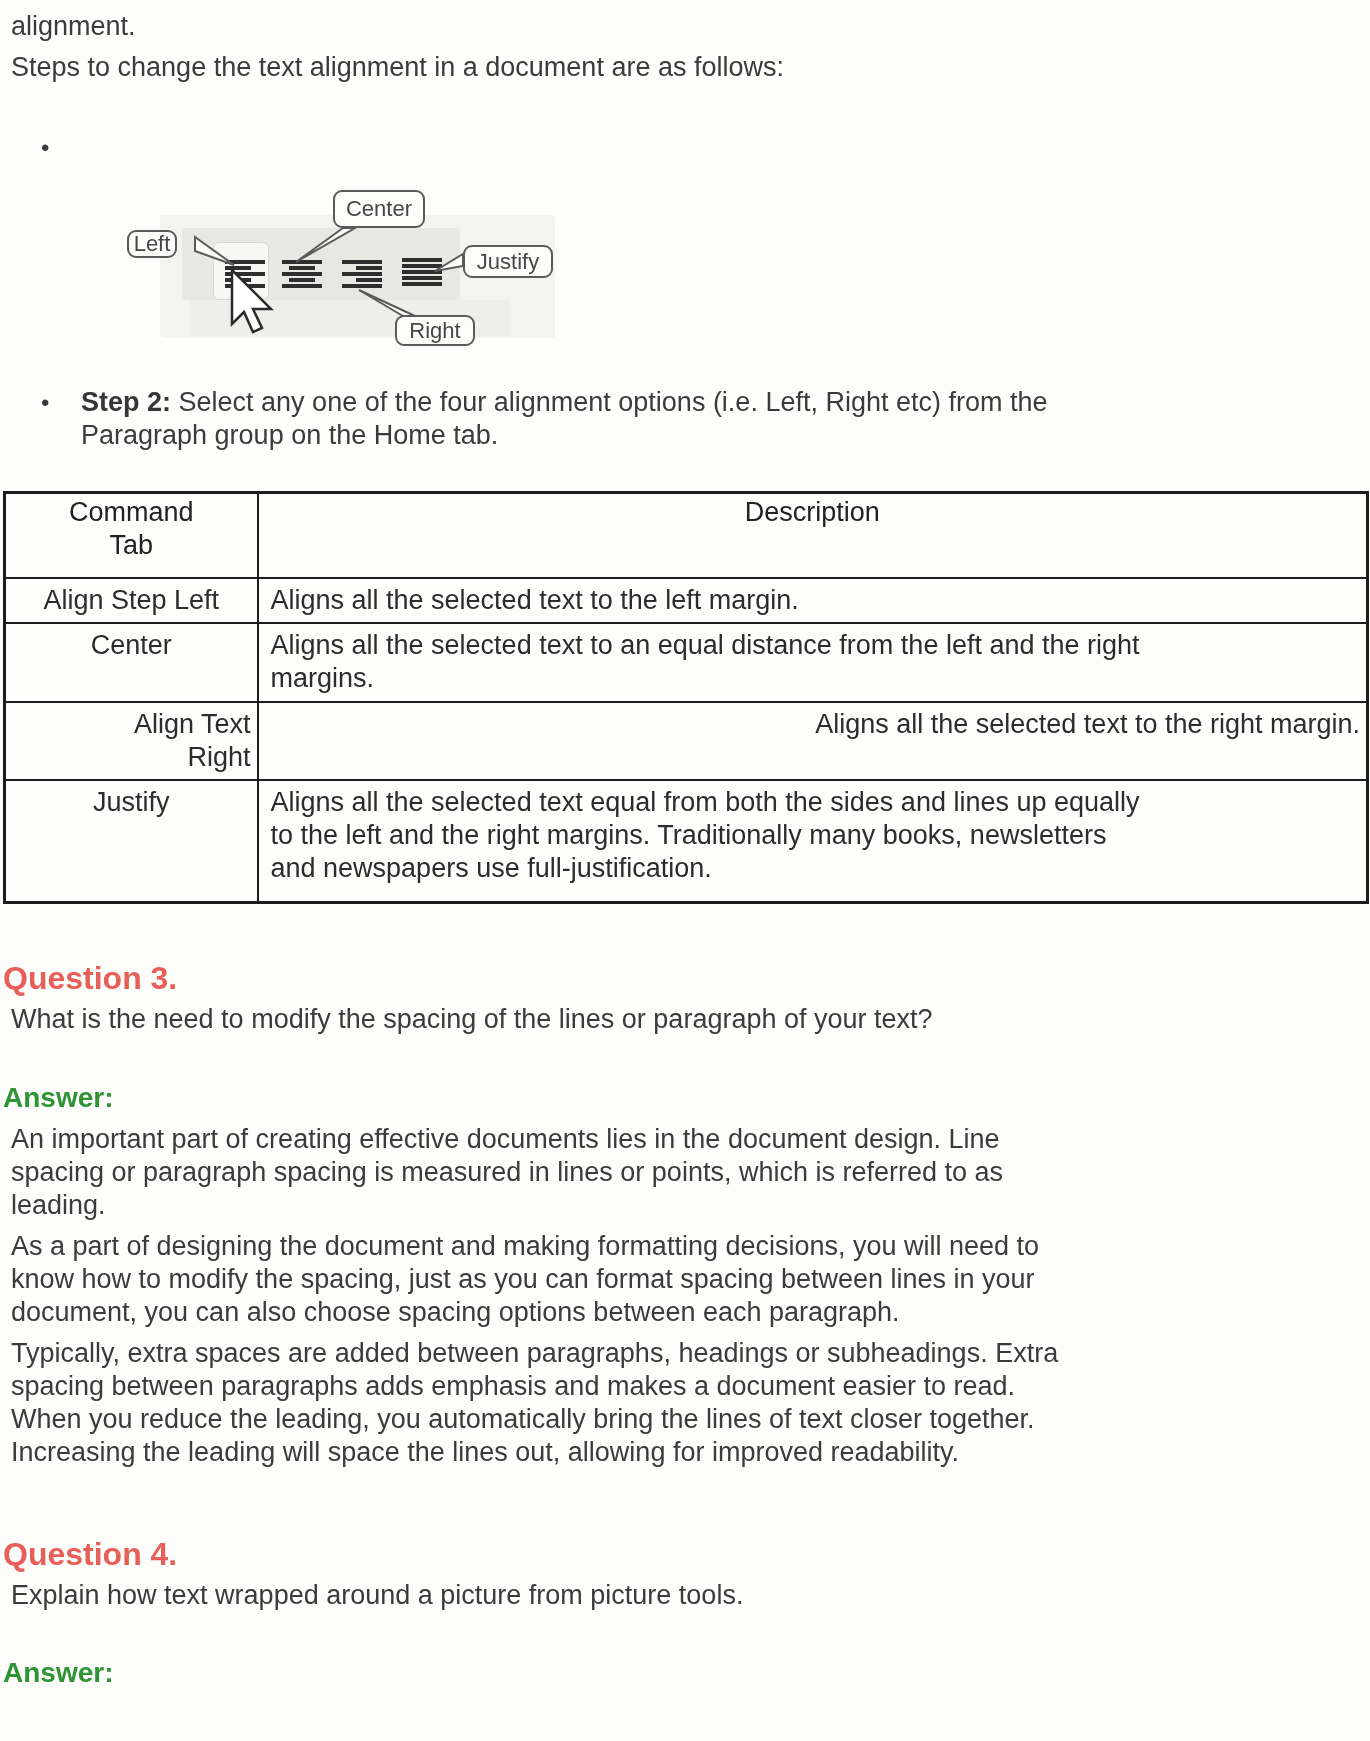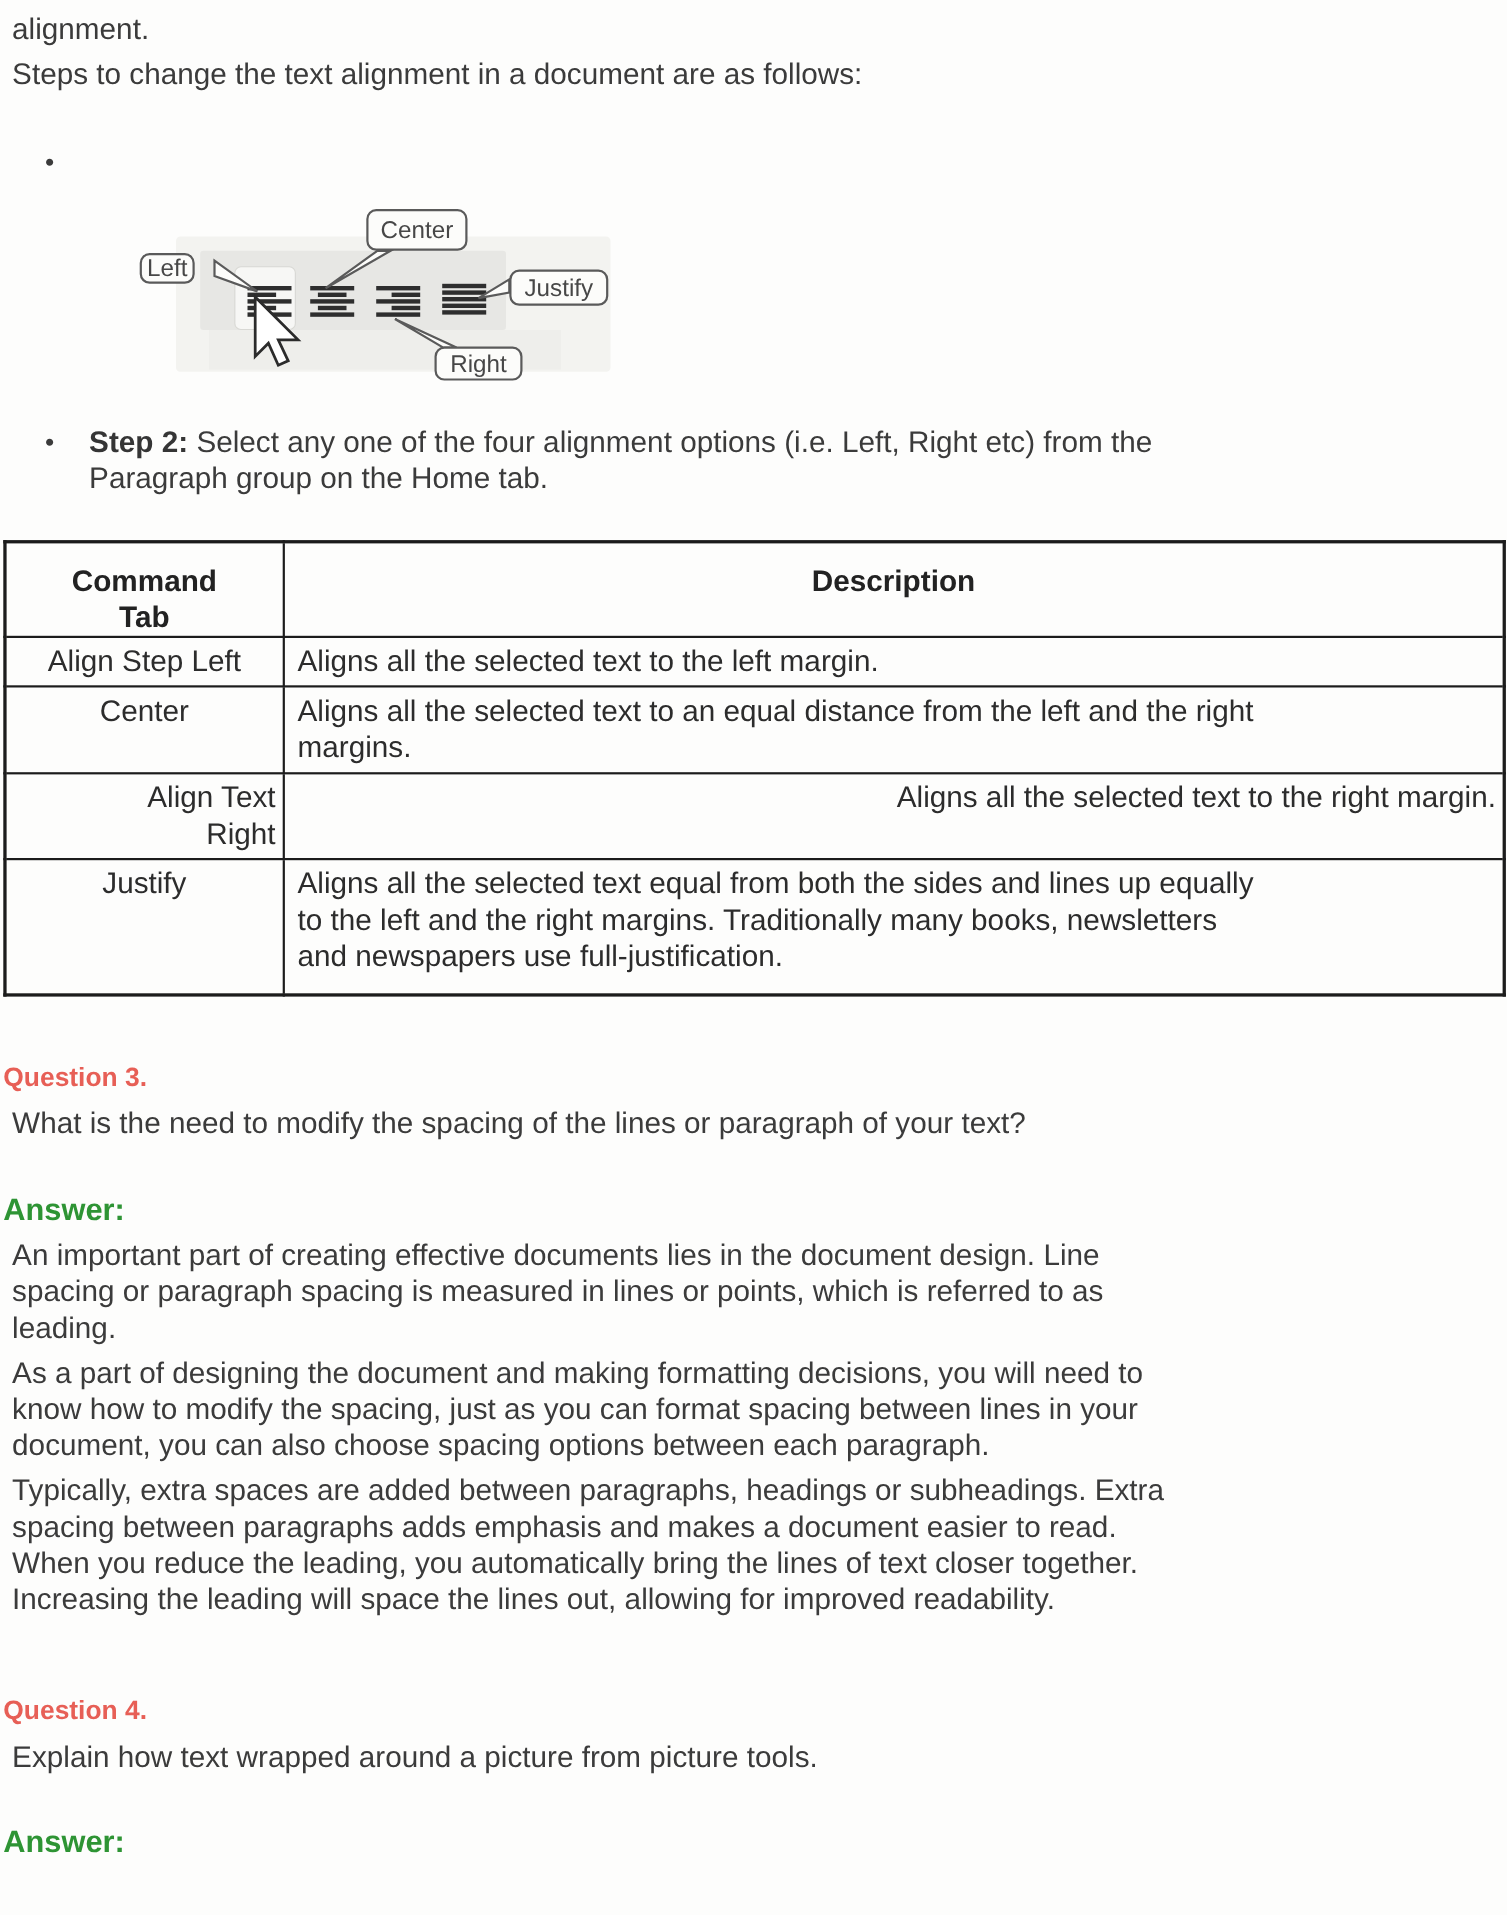--- a/index.html
+++ b/index.html
@@ -45,32 +45,32 @@
   .co-right   { left: 310px; top: 145px; width: 80px; height: 31px; }
   .fig-svg { position: absolute; left: 0; top: 0; pointer-events: none; }
 
   
   table.cmd-table {
     border-collapse: collapse; margin: 39px 1px 0 0; width: 1366px;
     color: #2c2c2c;
   }
   table.cmd-table, table.cmd-table th, table.cmd-table td { border: 2px solid #1c1c1c; }
   table.cmd-table { border-width: 3px; }
-  th { font-weight: bold; text-align: center; vertical-align: top; padding-top: 18px; color: #222; }
+  th { font-weight: normal; text-align: center; vertical-align: top; padding-top: 2px; color: #222; }
   td { vertical-align: top; padding: 5px 6px; }
   col.c1 { width: 253px; }
   td.cmd { text-align: center; }
   td.desc { padding-left: 12px; }
   tr.hr  th { height: 85px; }
   tr.r1 td { height: 45px; }
   tr.r2 td { height: 79px; }
   tr.r3 td { height: 73px; text-align: right; }
   tr.r4 td { height: 123px; }
 
-  .q-heading { font-size: 24px; line-height: 34px; font-weight: bold; color: var(--question-color, #e75f56); }
+  .q-heading { font-size: 32px; line-height: 34px; font-weight: bold; color: var(--question-color, #e75f56); }
   .a-heading { font-size: 28px; line-height: 34px; font-weight: bold; color: var(--answer-color, #2e9434); }
   .mt-q3   { margin-top: 57px; }
   .mt-text { margin-top: 1px; }
   .mt-ans3 { margin-top: 45px; }
   .mt-p2   { margin-top: 53px; }
   .mt-p3   { margin-top: 62px; }
   .mt-q4   { margin-top: 68px; }
   .mt-ans4 { margin-top: 44px; }
   .mt-step1{ margin-top: 47px; }
   .mt-step2{ margin-top: 38px; }

